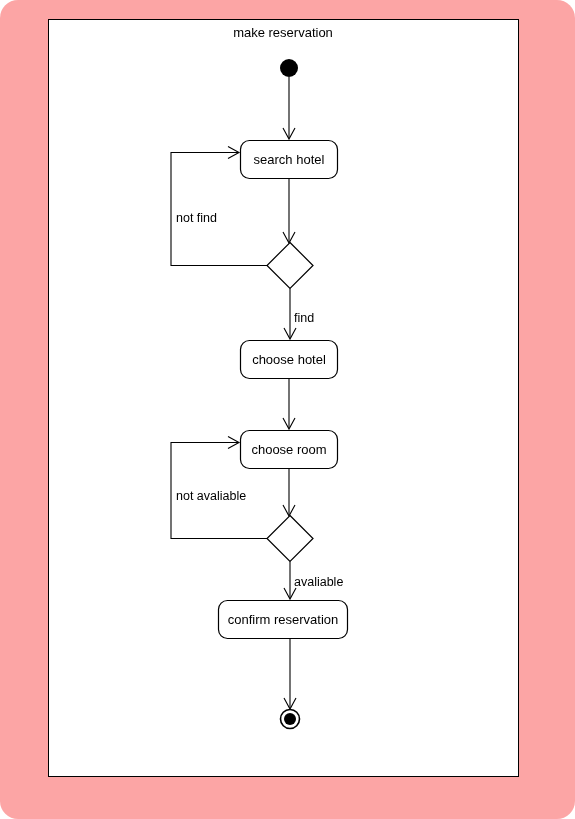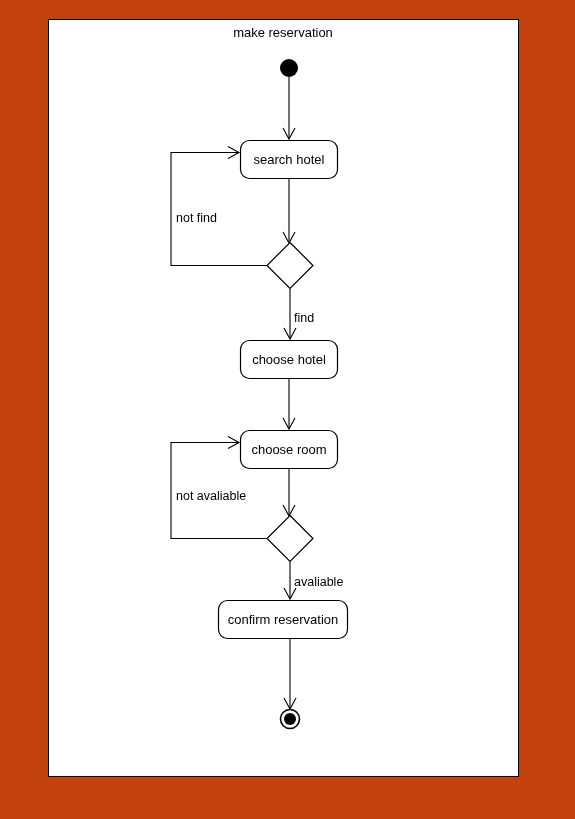--- a/index.html
+++ b/index.html
@@ -10,21 +10,22 @@
   body {
     width: 575px;
     height: 819px;
     font-family: "Liberation Sans", sans-serif;
     overflow: hidden;
   }
   #canvas {
     position: relative;
     width: 575px;
     height: 819px;
-    background: #c2410c;
+    background: #fca5a5;
+    border-radius: 18px;
   }
   #diagram-svg {
     position: absolute;
     left: 0;
     top: 0;
   }
   .node-label {
     font-family: "Liberation Sans", sans-serif;
     font-size: 13px;
     fill: #000000;

